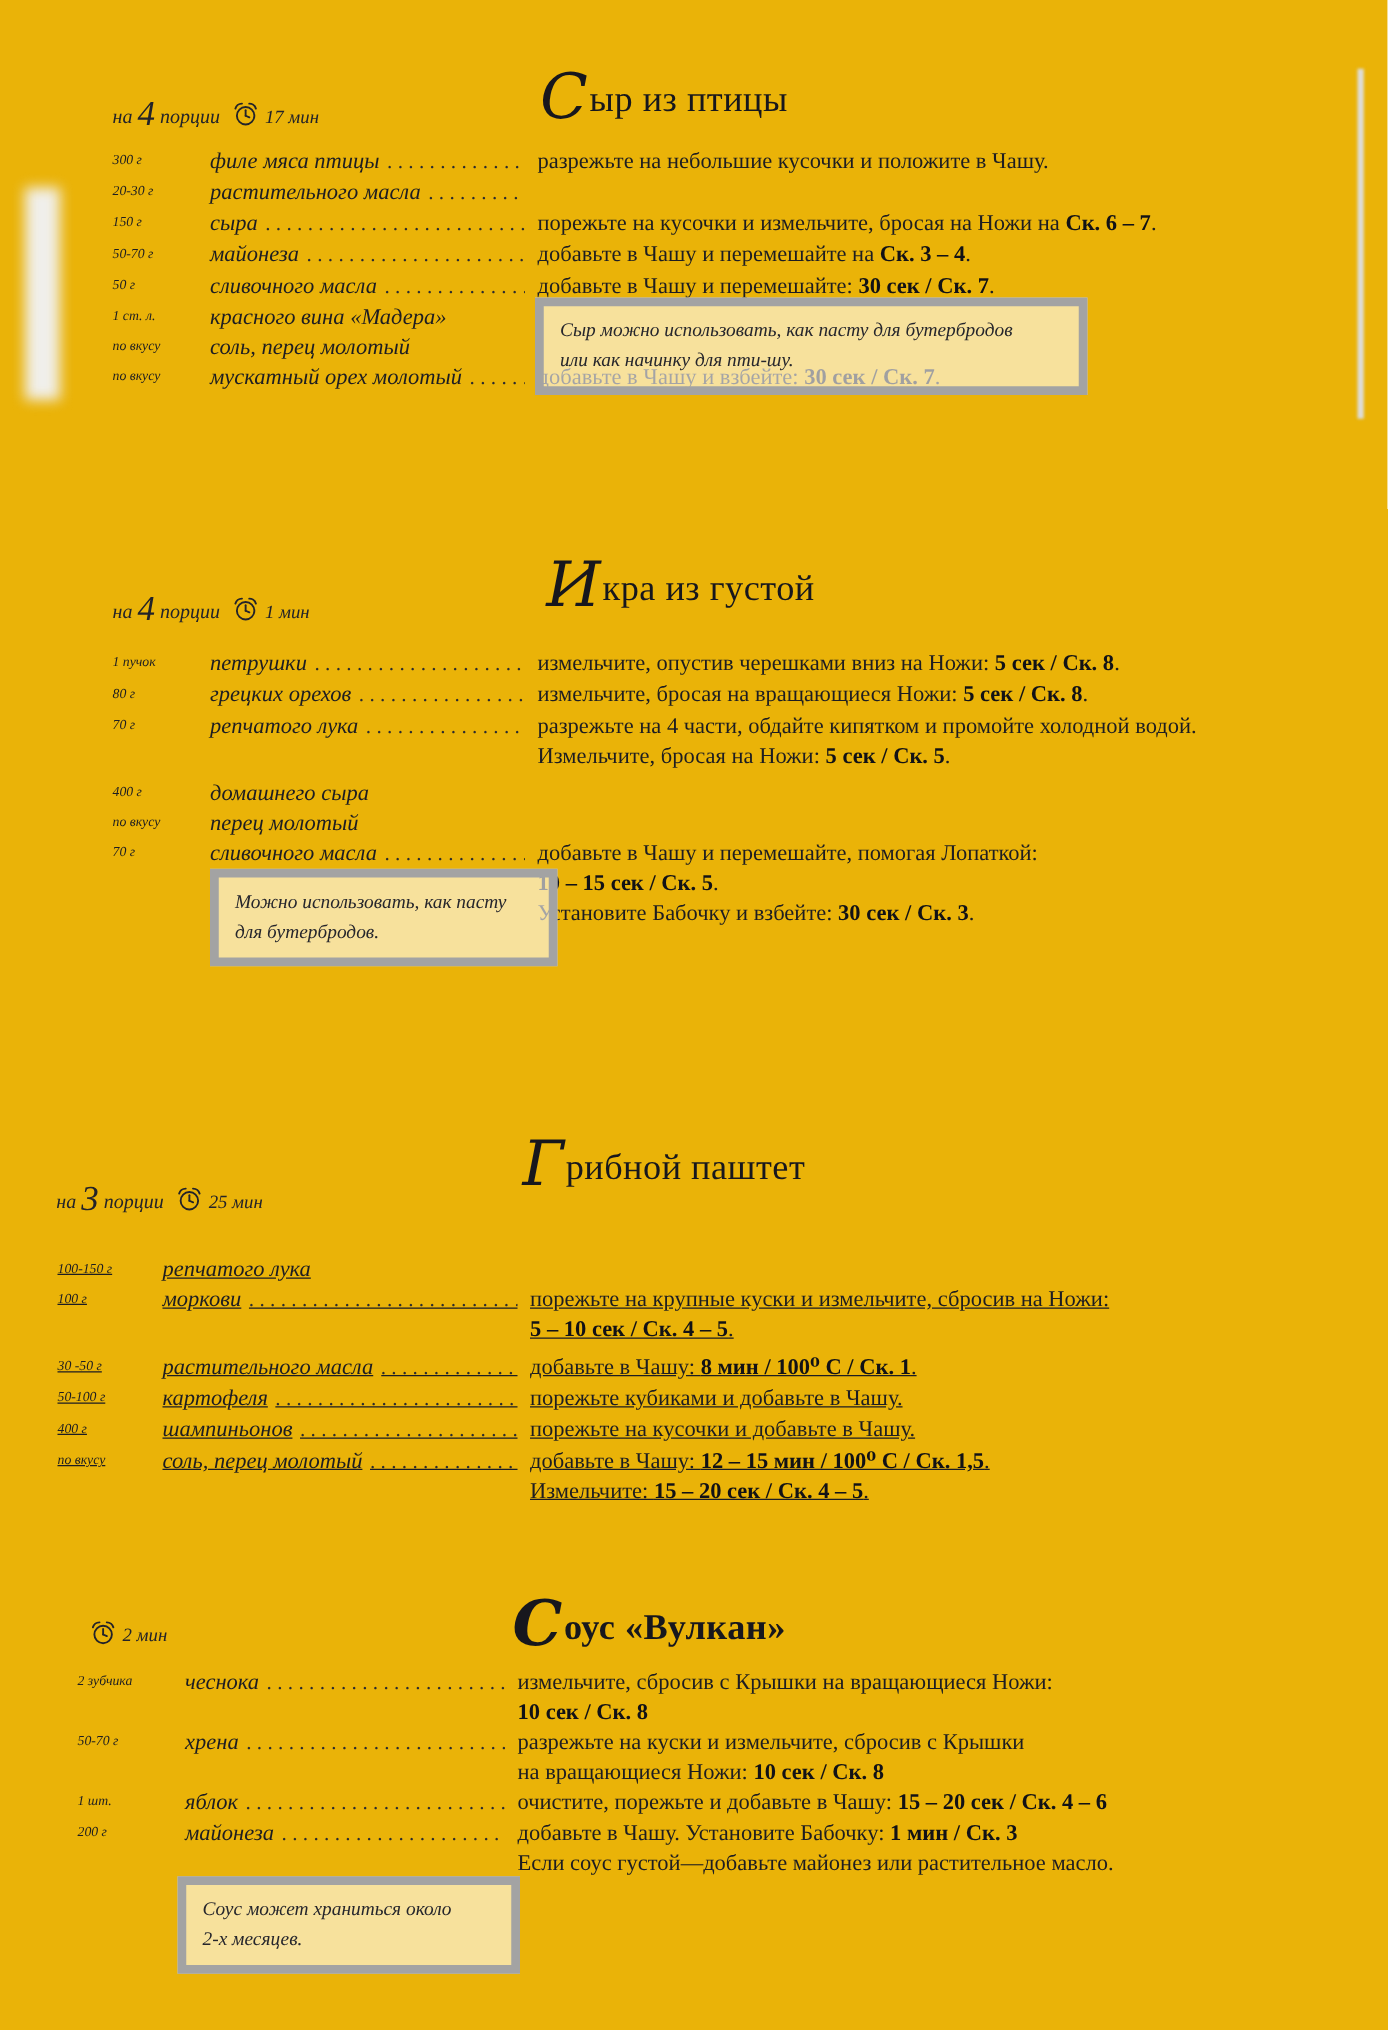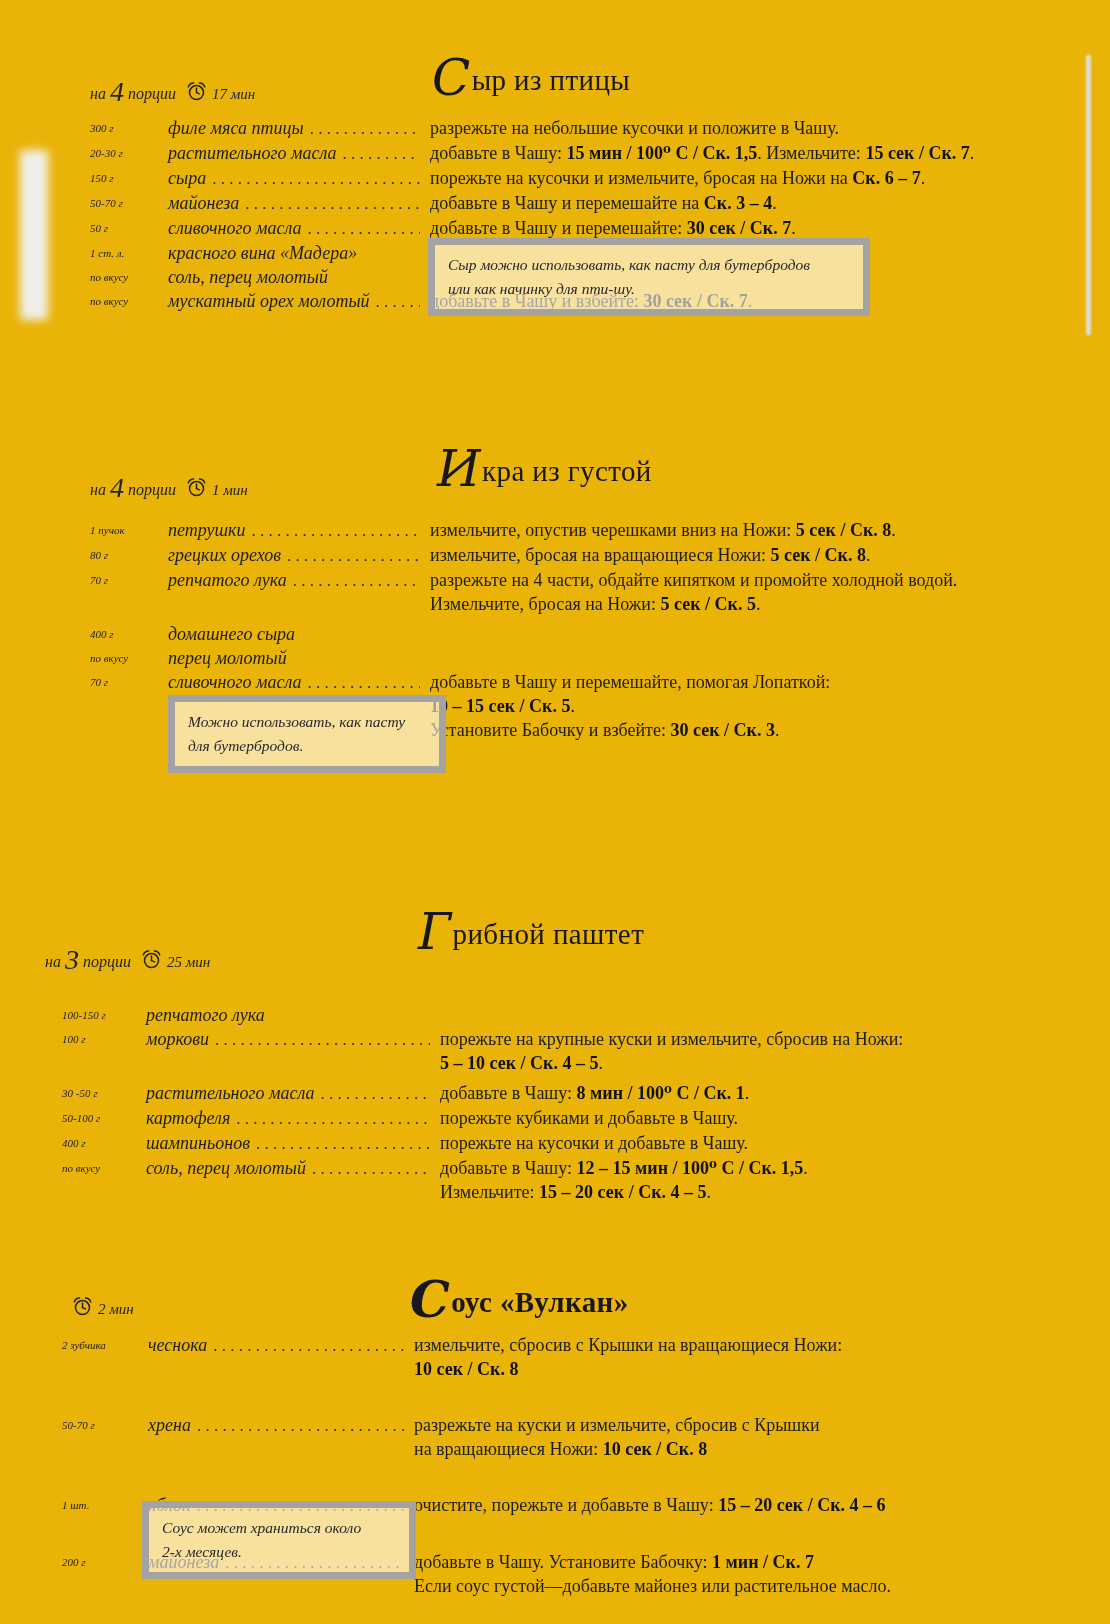--- a/index.html
+++ b/index.html
@@ -30,24 +30,24 @@
   .r2 .title{left:437px;top:5px;}
   .r3 .title{left:418px;top:3px;}
   .r4 .title{left:410px;top:6px;}
   .title .initial{font-style:italic;font-family:"DejaVu Serif",serif;font-size:50px;
     line-height:0;margin-right:1px;position:relative;top:5px;}
 
   .rows{display:flex;flex-direction:column;}
   .r1 .rows{padding-top:56px;}
   .r2 .rows{padding-top:68px;}
   .r3 .rows{padding-top:88px;}
-  .r4 .rows{padding-top:53px;gap:32px;}
+  .r4 .rows{padding-top:53px;}
   .row{display:grid;align-items:start;}
   .r1 .row,.r2 .row{grid-template-columns:78px 262px auto;padding-left:90px;}
-  .r3 .row{grid-template-columns:84px 294px auto;padding-left:62px;}
+  .r3 .row{grid-template-columns:84px 294px auto;padding-left:46px;text-decoration:underline;}
   .r4 .row{grid-template-columns:86px 266px auto;padding-left:62px;}
   .row.gap{margin-top:6px;}
   .qty{font-style:italic;font-size:11px;line-height:24px;white-space:nowrap;}
   .name{font-style:italic;font-size:18px;line-height:24px;display:flex;align-items:baseline;
     padding-right:10px;min-width:0;}
   .name .txt{white-space:nowrap;}
   .leader{flex:1 1 auto;overflow:hidden;white-space:nowrap;color:#2a2a30;
     font-style:normal;font-size:17px;margin-left:6px;}
   .instr{font-size:18px;line-height:24px;padding-right:18px;max-width:660px;}
   .instr b{color:#121216;}
@@ -92,23 +92,20 @@
             <div class="instr">
               <div class="instr-line">разрежьте на небольшие кусочки и положите в Чашу.</div>
             </div>
           </div>
           <div class="row">
             <div class="qty">20-30 г</div>
             <div class="name">
               <span class="txt">растительного масла</span>
               <span class="leader">. . . . . . . . . . . . . . . . . . . . . . . . . . . . . . . . . . . . . . . . . . . .</span>
             </div>
-            <div class="instr">
-              <div class="instr-line">добавьте в Чашу: <b>15 мин / 100⁰ C / Ск. 1,5</b>. Измельчите: <b>15 сек / Ск. 7</b>.</div>
-            </div>
           </div>
           <div class="row">
             <div class="qty">150 г</div>
             <div class="name">
               <span class="txt">сыра</span>
               <span class="leader">. . . . . . . . . . . . . . . . . . . . . . . . . . . . . . . . . . . . . . . . . . . .</span>
             </div>
             <div class="instr">
               <div class="instr-line">порежьте на кусочки и измельчите, бросая на Ножи на <b>Ск. 6 – 7</b>.</div>
             </div>
@@ -370,21 +367,21 @@
               <div class="instr-line">очистите, порежьте и добавьте в Чашу: <b>15 – 20 сек / Ск. 4 – 6</b></div>
             </div>
           </div>
           <div class="row">
             <div class="qty">200 г</div>
             <div class="name">
               <span class="txt">майонеза</span>
               <span class="leader">. . . . . . . . . . . . . . . . . . . . . . . . . . . . . . . . . . . . . . . . . . . .</span>
             </div>
             <div class="instr">
-              <div class="instr-line">добавьте в Чашу. Установите Бабочку: <b>1 мин / Ск. 7</b></div>
+              <div class="instr-line">добавьте в Чашу. Установите Бабочку: <b>1 мин / Ск. 3</b></div>
               <div class="instr-line">Если соус густой—добавьте майонез или растительное масло.</div>
             </div>
           </div>
         </div>
         <div class="note">
           <div class="note-line">Соус может храниться около</div>
           <div class="note-line">2-х месяцев.</div>
         </div>
       </section>
     </div>

